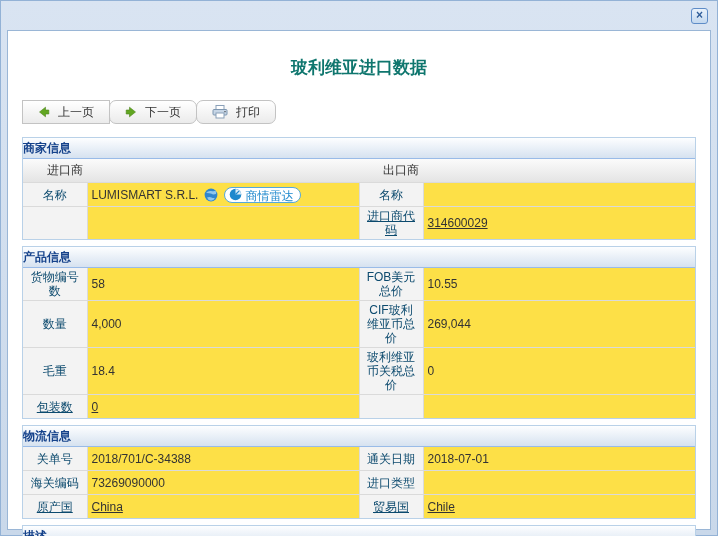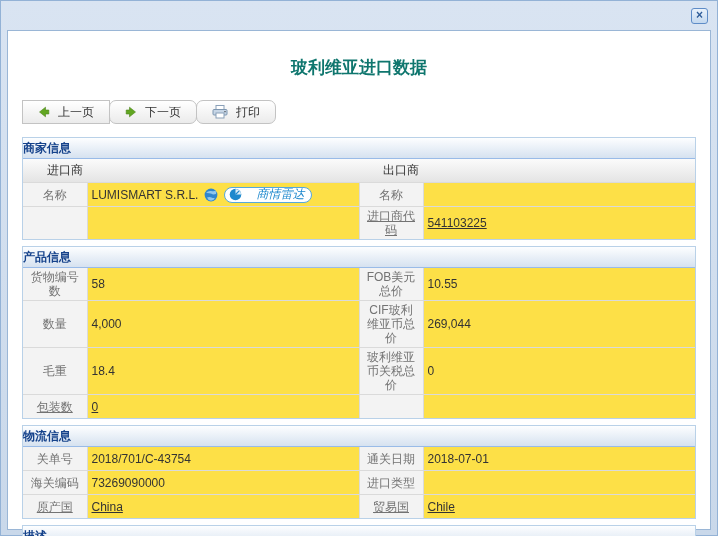--- a/index.html
+++ b/index.html
@@ -53,35 +53,35 @@
   }
   table.grid td{
     border:1px solid #dadada;height:19px;padding:2px 4px;
     vertical-align:middle;overflow:hidden;
   }
   table.grid tr td:first-child{border-left:none;}
   table.grid tr td:last-child{border-right:none;}
   table.grid tr:last-child td{border-bottom:none;text-decoration:underline;}
   table.grid tr:first-child td{border-top:none;}
   td.label{
-    background:#f3f3f3;text-align:center;color:#737373;
+    background:#f3f3f3;text-align:center;color:#0c4a6e;
     padding:2px 1px;word-break:break-all;line-height:14px;
   }
   td.value{background:#fde047;padding-left:6px;}
   tr.colhead td{
     background:linear-gradient(#fbfbfb,#e4e4e4);
     border-left:none;border-right:none;
     text-align:right;color:#333;
   }
   .name-flex{display:flex;align-items:center;gap:6px;}
   .globe{display:inline-flex;cursor:pointer;}
   .badge{
-    display:inline-flex;align-items:center;gap:14px;height:16px;box-sizing:border-box;
+    display:inline-flex;gap:3px;height:16px;box-sizing:border-box;
     border:1px solid #55a8dd;border-radius:9px;padding:0 7px 0 4px;
-    color:#1d88cd;background:#fff;cursor:pointer;white-space:nowrap;font-style:italic;
+    color:#1d88cd;background:#fff;cursor:pointer;white-space:nowrap;
   }
 </style>
 </head>
 <body>
 
 <div class="window">
   <div class="close-btn">×</div>
 
   <div class="panel">
     <div class="page-title">玻利维亚进口数据</div>
@@ -158,21 +158,21 @@
                 </span>
               </span>
             </td>
             <td class="label">名称</td>
             <td class="value"></td>
           </tr>
           <tr>
             <td class="label"></td>
             <td class="value"></td>
             <td class="label">进口商代码</td>
-            <td class="value">541103225</td>
+            <td class="value">314600029</td>
           </tr>
         </tbody>
           </table>
       </div>
 
       <div class="section">
         <div class="sec-header">产品信息</div>
         <table class="grid">
           <colgroup>
               <col style="width:64px">
@@ -214,21 +214,21 @@
         <table class="grid">
           <colgroup>
               <col style="width:64px">
               <col style="width:272px">
               <col style="width:64px">
               <col>
             </colgroup>
           <tbody>
               <tr>
             <td class="label">关单号</td>
-            <td class="value">2018/701/C-43754</td>
+            <td class="value">2018/701/C-34388</td>
             <td class="label">通关日期</td>
             <td class="value">2018-07-01</td>
           </tr>
           <tr>
             <td class="label">海关编码</td>
             <td class="value">73269090000</td>
             <td class="label">进口类型</td>
             <td class="value"></td>
           </tr>
           <tr>

